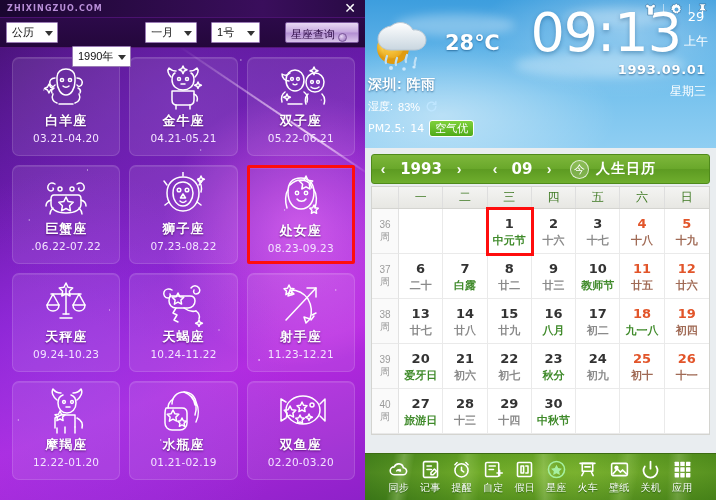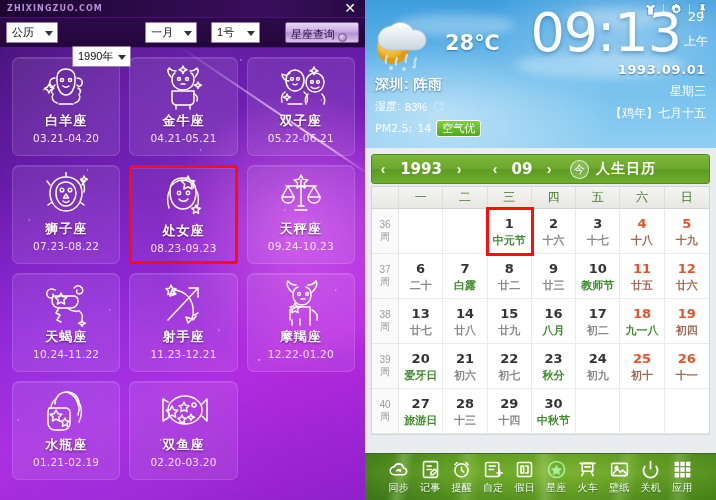--- a/index.html
+++ b/index.html
@@ -159,21 +159,21 @@
   }
   .clock-time {
     color:#fff; font-size:54px; line-height:54px; font-weight:normal; letter-spacing:-1px;
     font-family:"DejaVu Sans", sans-serif;
     text-shadow:0 2px 4px rgba(0,60,110,.35);
   }
   .clock-side { margin-left:3px; margin-top:4px; text-align:center; color:#fff; }
   .clock-sec { font-size:13px; font-family:"DejaVu Sans", sans-serif; display:block; line-height:14px; }
   .clock-ampm { font-size:12px; display:block; line-height:15px; margin-top:10px; }
 
-  .wx-info { position:absolute; left:10px; top:76px; color:#fff; }
+  .wx-info { position:absolute; left:3px; top:76px; color:#fff; }
   .wx-city { font-size:14px; font-weight:bold; text-shadow:0 1px 2px rgba(0,60,110,.6); letter-spacing:.5px; }
   .wx-hum { font-size:11px; margin-top:5px; display:flex; align-items:center; gap:5px; }
   .wx-pm  { font-size:11px; margin-top:6px; display:flex; align-items:center; gap:5px;
             font-family:"DejaVu Sans", sans-serif; }
   .air-badge {
     background: linear-gradient(180deg,#7fd13b 0%, #4faa17 100%);
     border:1px solid #ffffff; border-radius:3px; color:#fff;
     font-size:11px; padding:0 5px; line-height:15px;
     font-family:"Liberation Sans", sans-serif;
   }
@@ -355,20 +355,33 @@
             <circle cx="42" cy="18" r="1.4"></circle>
           <path d="M35 23c2 2 6 2 8 0"></path>
           <path d="M32 30c-3 3-3 7-2 10M46 30c3 3 3 7 2 10"></path>
           <path d="M38 3l1.2 2.6L42 6.8l-2.8 1.2L38 10.6 36.8 8 34 6.8l2.8-1.2z"></path>
           <path d="M11 30l1 2.2 2.4 1-2.4 1L11 36.4 10 34.2 7.6 33.2 10 32.2z"></path>
         </svg>
         <div class="zname">双子座</div>
         <div class="zdate">05.22-06.21</div>
       </div>
 
+      <div class="zcard">
+        <svg class="glyph" viewBox="0 0 50 47" fill="none" stroke="#ffffff" stroke-width="1.5" stroke-linecap="round" stroke-linejoin="round">
+          <path d="M14 12c-3-2-6-1-7 2-1 3 1 5 3 5 2 0 3-2 2-3"></path>
+          <path d="M36 12c3-2 6-1 7 2 1 3-1 5-3 5-2 0-3-2-2-3"></path>
+          <circle cx="19" cy="17" r="2"></circle>
+            <circle cx="31" cy="17" r="2"></circle>
+          <path d="M13 23h24c2 0 3 2 3 4v5c0 5-5 9-15 9s-15-4-15-9v-5c0-2 1-4 3-4z"></path>
+          <path d="M25 25l2.2 4.6 5 .7-3.6 3.5.85 5-4.45-2.3-4.45 2.3.85-5-3.6-3.5 5-.7z"></path>
+          <path d="M10 28c-3 1-5 3-5 6M40 28c3 1 5 3 5 6M12 36c-2 2-3 4-3 6M38 36c2 2 3 4 3 6"></path>
+        </svg>
+        <div class="zname">巨蟹座</div>
+        <div class="zdate">.06.22-07.22</div>
+      </div>
 
       <div class="zcard">
         <svg class="glyph" viewBox="0 0 50 47" fill="none" stroke="#ffffff" stroke-width="1.5" stroke-linecap="round" stroke-linejoin="round">
           <path d="M25 5c10 0 16 7 16 16s-6 18-16 18S9 30 9 21 15 5 25 5z"></path>
           <path d="M25 10c6 0 10 5 10 11s-4 13-10 13-10-6-10-13 4-11 10-11z"></path>
           <circle cx="21" cy="18" r="1.8"></circle>
             <circle cx="29" cy="18" r="1.8"></circle>
           <path d="M25 22l-2.5 4h5z"></path>
           <path d="M22 29c2 2 4 2 6 0"></path>
           <path d="M9 13l-3-4M41 13l3-4M11 30l-4 3M39 30l4 3M25 4V0"></path>
@@ -546,21 +559,20 @@
         <div class="wx-pm">
           <span>PM2.5:</span>
           <span>14</span>
           <span class="air-badge">空气优</span>
         </div>
       </div>
 
       <div class="date-info">
         <div class="di-date">1993.09.01</div>
         <div class="di-week">星期三</div>
-        <div class="di-lunar">【鸡年】七月十五</div>
       </div>
     </div>
 
     <div class="cal-nav">
       <span class="nav-arrow">‹</span>
       <span class="nav-year">1993</span>
       <span class="nav-arrow">›</span>
       <span class="nav-gap"></span>
       <span class="nav-arrow">‹</span>
       <span class="nav-month">09</span>

